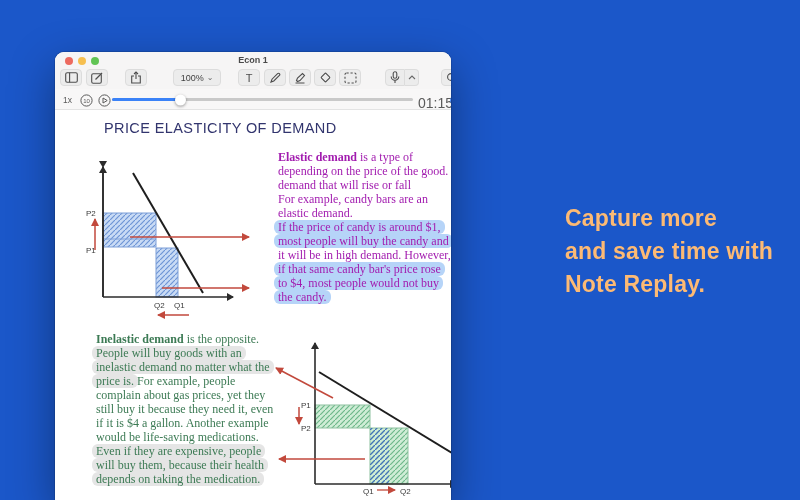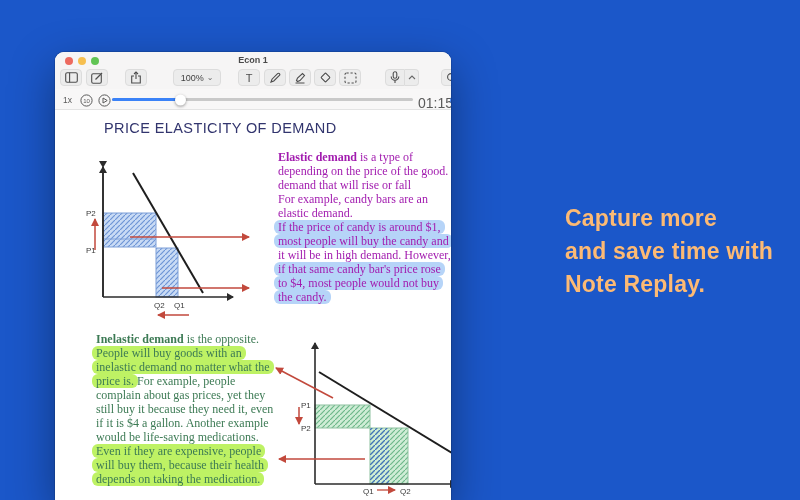--- a/index.html
+++ b/index.html
@@ -64,21 +64,21 @@
     font-size:14.5px; letter-spacing:.4px; color:#32356e; font-weight:500;text-align:right;
   }
 
   .para { position:absolute; font-family:"Liberation Serif", serif; font-size:12px; }
   .pline { height:14px; line-height:14px; white-space:nowrap; }
   .para.blue  { left:223px; top:40px;  color:#a21caf; }
   .para.green { left:41px;  top:222px; color:#3c7a54; }
   .bold { font-weight:bold; }
   .hl { border-radius:6px; padding:0 4px; margin:0 -4px; }
   .hl-blue  { background:#b6d4f8; }
-  .hl-green { background:#bef264; }
+  .hl-green { background:#e5e5e5; }
 
   .graph { position:absolute; }
   #graph1 { left:30px; top:45px; }
   #graph2 { left:200px; top:225px; }
 
   
   .marketing {
     position:absolute; left:565px; top:202px;
     color:#fdba74; font-size:23px; line-height:33px; font-weight:600;
     letter-spacing:.2px;

